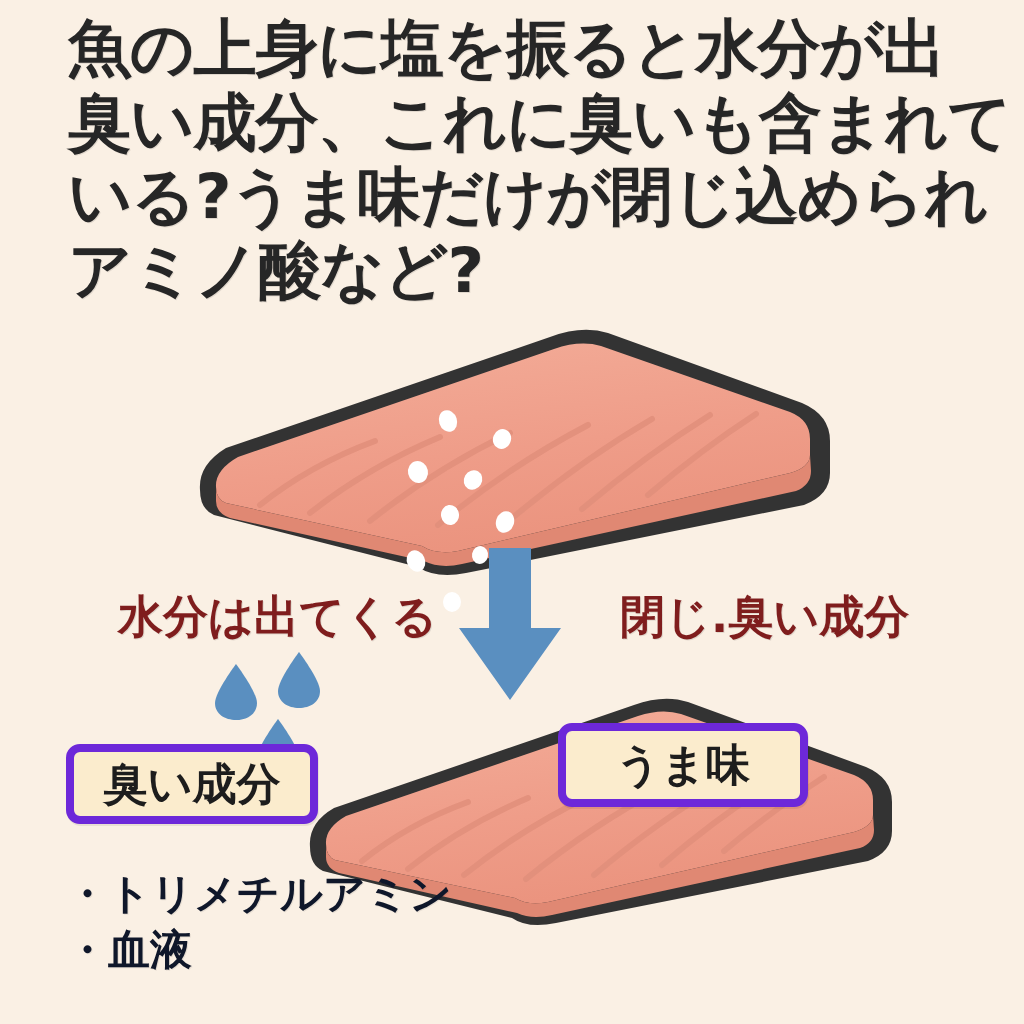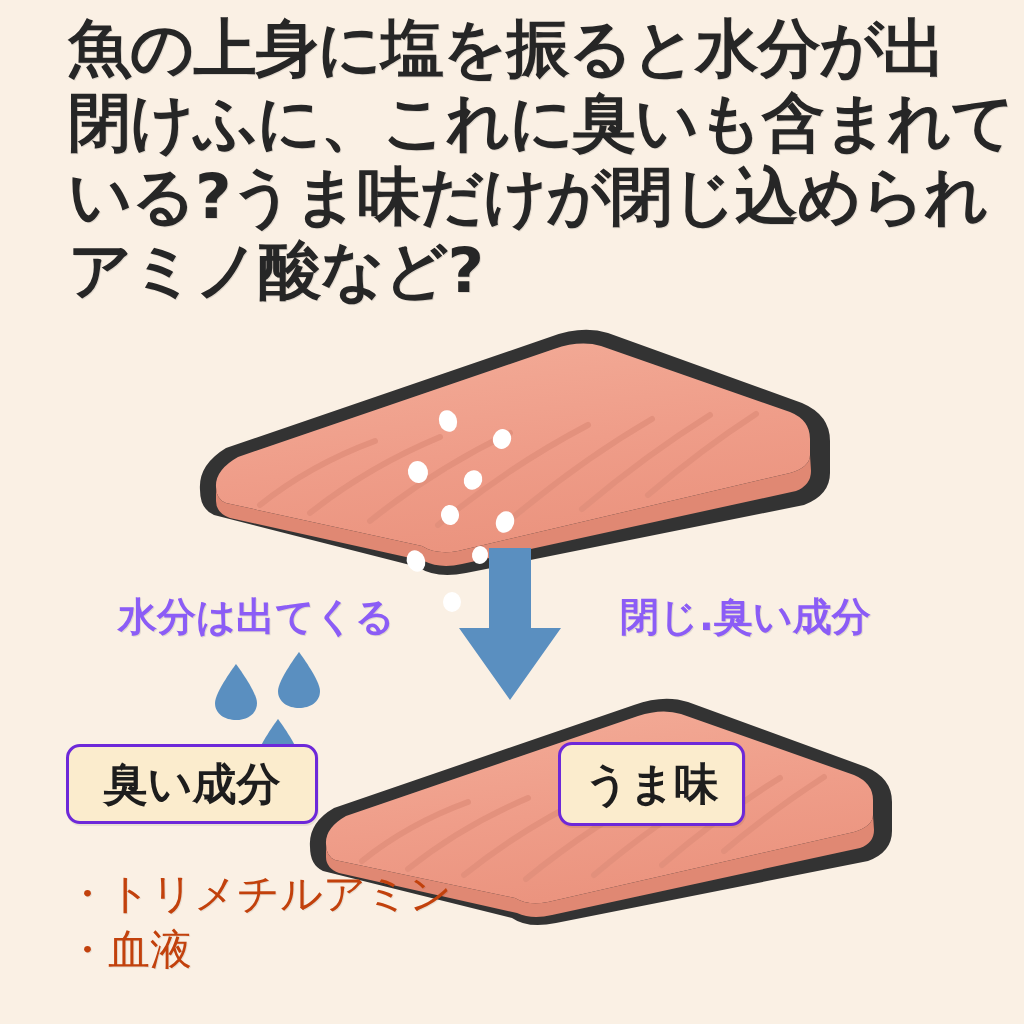--- a/index.html
+++ b/index.html
@@ -59,78 +59,78 @@
     height: 60px;
   }
   .droplet svg { display: block; width: 100%; height: 100%; }
   #droplet-1 { left: 213px; top: 662px; }
   #droplet-2 { left: 276px; top: 650px; }
   #droplet-3 { left: 255px; top: 717px; }
 
   
   .mid-label {
     position: absolute;
-    color: #8b5cf6;
-    font-family: "DejaVu Sans", "Liberation Sans", sans-serif;
-    font-weight: 700;
-    font-size: 39px;
+    color: #7f1d1d;
+    font-family: "DejaVu Sans", "Liberation Sans", sans-serif;
+    font-weight: 700;
+    font-size: 45px;
     line-height: 52px;
     white-space: nowrap;
     text-shadow: 1px 1px 0 rgba(0,0,0,0.10);
   }
   #label-moisture { left: 118px; top: 591px; }
   #label-sealed   { left: 620px; top: 591px; }
 
   
   .tag-box {
     position: absolute;
     background: #fbeccd;
-    border: 3px solid #6d28d9;
+    border: 8px solid #6d28d9;
     border-radius: 14px;
     display: flex;
     align-items: center;
     justify-content: center;
     box-sizing: border-box;
     box-shadow: 1px 2px 0 rgba(0,0,0,0.07);
   }
   .tag-box span {
     color: #1d1d1d;
     font-family: "DejaVu Sans", "Liberation Sans", sans-serif;
     font-weight: 700;
     font-size: 44px;
     line-height: 1;
     white-space: nowrap;
   }
   #tag-odor  { left: 66px;  top: 744px; width: 252px; height: 80px; }
-  #tag-umami { left: 558px; top: 742px; width: 187px; height: 84px; }
+  #tag-umami { left: 558px; top: 723px; width: 250px; height: 84px; }
 
   
   .bullet-list {
     position: absolute;
   }
   .bullet-item {
-    color: #c2410c;
-    font-family: "DejaVu Sans", "Liberation Sans", sans-serif;
-    font-weight: 400;
+    color: #0f172a;
+    font-family: "DejaVu Sans", "Liberation Sans", sans-serif;
+    font-weight: 700;
     font-size: 42px;
     line-height: 56px;
     white-space: nowrap;
     text-shadow: 1px 1px 0 rgba(0,0,0,0.08);
   }
   #list-odor  { left: 66px;  top: 866px; }
   #list-umami { left: 566px; top: 872px; }
 </style>
 </head>
 <body>
 
 <div id="page">
 
   <div id="title-block">
     <div class="title-line">魚の上身に塩を振ると水分が出</div>
-    <div class="title-line">閉けふに、これに臭いも含まれて</div>
+    <div class="title-line">臭い成分、これに臭いも含まれて</div>
     <div class="title-line">いる?うま味だけが閉じ込められ</div>
     <div class="title-line">アミノ酸など?</div>
   </div>
 
   <div class="fish-wrap" id="fish-top">
     <svg viewBox="0 0 650 270" xmlns="http://www.w3.org/2000/svg">
       <defs>
         <linearGradient id="topFleshGrad" x1="0" y1="0" x2="0.35" y2="1">
           <stop offset="0%" stop-color="#f3ad99"></stop>
           <stop offset="60%" stop-color="#ef9d89"></stop>

